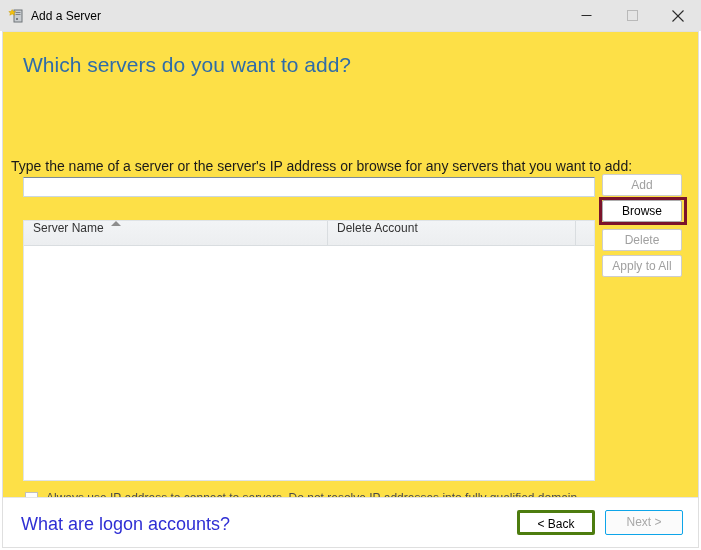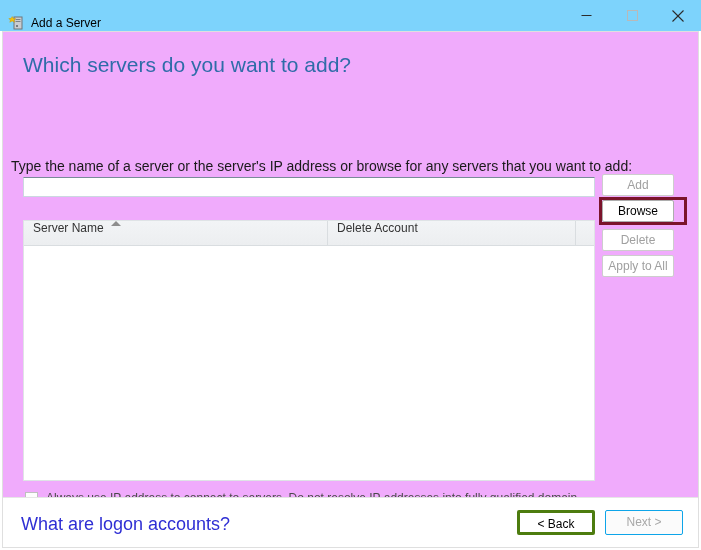--- a/index.html
+++ b/index.html
@@ -26,23 +26,23 @@
     background: #ffffff;
     box-sizing: border-box;
     display: flex;
     flex-direction: column;
   }
 
   
   .titlebar {
     height: 31px;
     min-height: 31px;
-    background: #7dd3fc;
-    display: flex;
-    align-items: flex-end;
+    background: #e5e5e5;
+    display: flex;
+    align-items: center;
     position: relative;
   }
   .title-icon {
     width: 16px;
     height: 16px;
     margin-left: 8px;
     margin-right: 7px;
     position: relative;
     flex: 0 0 auto;
   }
@@ -71,21 +71,21 @@
     padding: 0;
   }
   .win-btn svg { display: block; }
 
   
   .panel {
     flex: 1 1 auto;
     margin: 0 2px 2px 2px;
     border: 1px solid #dfdfdf;
     border-top: 1px solid #dfdfdf;
-    background: #f0abfc;
+    background: #fde047;
     box-sizing: border-box;
     position: relative;
     display: flex;
     flex-direction: column;
   }
 
   
   .page-heading {
     font-family: "Liberation Sans", sans-serif;
     font-size: 21px;
@@ -129,21 +129,21 @@
 
   
   .side-buttons {
     position: absolute;
     left: 599px;
     top: 96px;
     width: 82px;
   }
   .sbtn {
     display: block;
-    width: 72px;
+    width: 80px;
     height: 22px;
     box-sizing: border-box;
     margin-bottom: 4px;
     font-family: "Liberation Sans", sans-serif;
     font-size: 12px;
     background: #ffffff;
     border: 1px solid #cdcdcd;
     border-radius: 2px;
     color: #a0a0a0;
     padding: 0;

